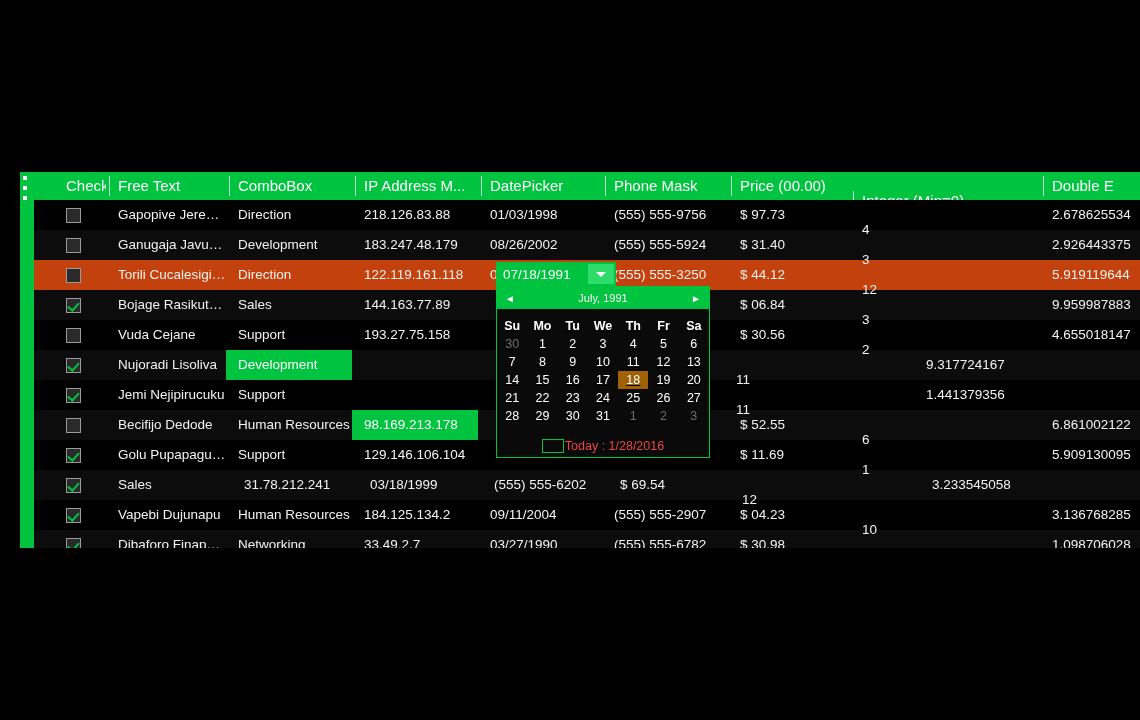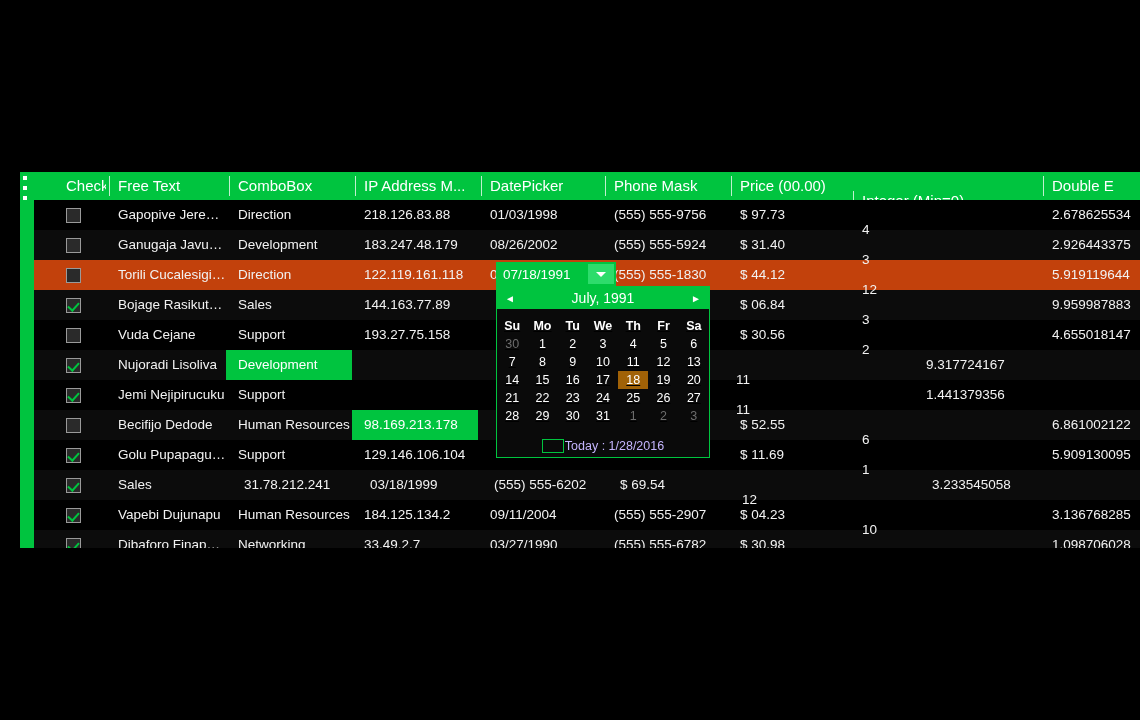--- a/index.html
+++ b/index.html
@@ -152,21 +152,21 @@
     width: 214px; height: 172px;
     background: #0a0a0a;
     border: 1px solid #00c43f;
     z-index: 11;
   }
   .cal-head {
     height: 22px; background: #00c43f;
     display: flex; align-items: center; justify-content: space-between;
     padding: 0 8px;
   }
-  .cal-head .title { color:#ffffff; font-size:14px; flex:1; text-align:center; }
+  .cal-head .title { color:#ffffff; font-size:11px; flex:1; text-align:center; }
   .cal-head .nav { color:#ffffff; font-size:10px; cursor:pointer; }
   .cal table { width:100%; border-collapse: collapse; margin-top:8px;text-decoration:underline; }
   .cal th {
     color:#ffffff; font-size:12.5px; font-weight:bold;
     padding: 2px 0; text-align:center; width: 14.28%;
   }
   .cal td {
     color:#ffffff; font-size:12.5px; text-align:center;
     padding: 2px 0;
   }
@@ -174,21 +174,21 @@
   .cal td.today-sel {
     background:#a16207; color:#ffffff;
   }
   .cal-foot {
     position:absolute; left:0; bottom:4px; width:100%;
     display:flex; align-items:center; justify-content:center;
   }
   .cal-foot .tcbx {
     width:22px; height:14px; border:1px solid #00c43f; background:#0a0a0a;
   }
-  .cal-foot .tlab { color:#c4b5fd; font-size:12.5px; margin-left:1px; }
+  .cal-foot .tlab { color:#ef4444; font-size:12.5px; margin-left:1px; }
 </style>
 </head>
 <body>
 
 <div id="app">
 
   <div class="left-strip"></div>
   <div class="grip">
     <i></i>
     <i></i>
@@ -235,21 +235,21 @@
         <div class="td c-dbl">2.926443375</div>
       </div>
       <div class="row hover">
         <div class="td c-check">
           <span class="cbx"></span>
         </div>
         <div class="td c-free">Torili Cucalesigipa</div>
         <div class="td c-combo">Direction</div>
         <div class="td c-ip">122.119.161.118</div>
         <div class="td c-date">07/18/1991</div>
-        <div class="td c-phone">(555) 555-1830</div>
+        <div class="td c-phone">(555) 555-3250</div>
         <div class="td c-price">$ 44.12</div>
         <div class="td c-int">12</div>
         <div class="td c-dbl">5.919119644</div>
       </div>
       <div class="row alt">
         <div class="td c-check">
           <span class="cbx on"></span>
         </div>
         <div class="td c-free">Bojage Rasikutose...</div>
         <div class="td c-combo">Sales</div>

